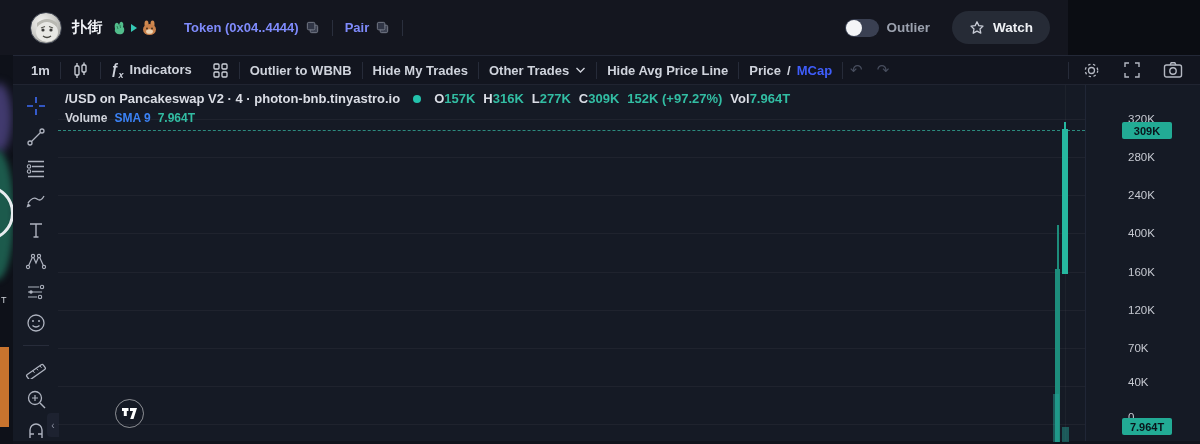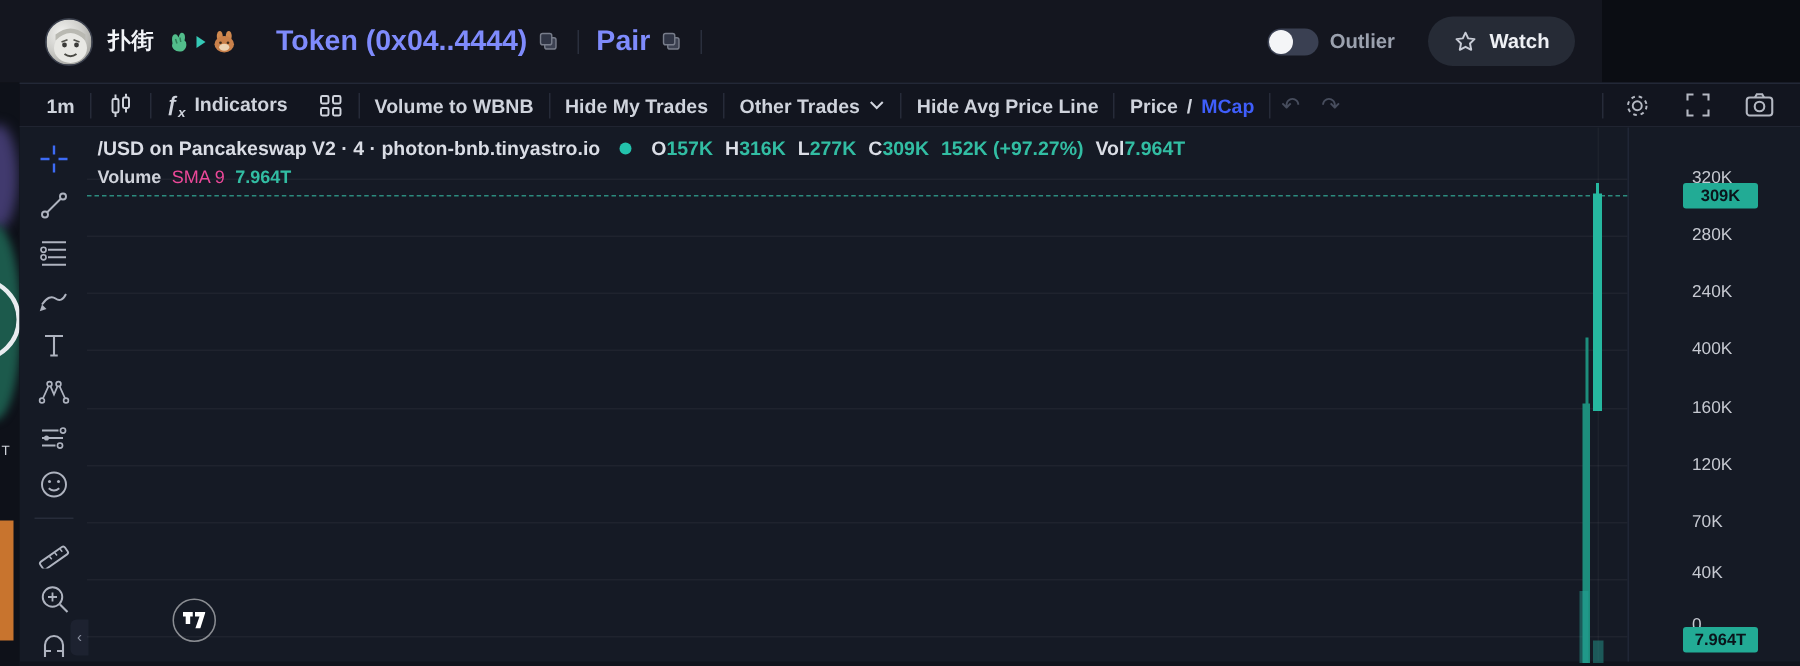--- a/index.html
+++ b/index.html
@@ -14,21 +14,21 @@
   .blob-orange{position:absolute;left:0;top:292px;width:9px;height:80px;background:#c8742e;}
   .strip-t{position:absolute;left:1px;top:240px;color:#cfd3da;font-size:9px;}
 
   
   .topbar{position:absolute;left:0;top:0;width:1068px;height:55px;background:#14161f;display:flex;align-items:center;padding:0 18px 0 30px;}
   .avatar{width:32px;height:32px;border-radius:50%;background:radial-gradient(circle at 35% 30%,#f2f2f0 0%,#cfcfcb 45%,#8d8d88 100%);position:relative;flex:0 0 auto;overflow:hidden;border:1px solid #3a3f4c;}
   .avatar svg{position:absolute;left:0;top:0;}
   .tname{font-size:15px;font-weight:bold;color:#f2f4f8;margin-left:10px;letter-spacing:.5px;}
   .emoji-row{display:flex;align-items:center;gap:4px;margin-left:8px;}
   .tri{width:0;height:0;border-left:6px solid #35c9b6;border-top:4px solid transparent;border-bottom:4px solid transparent;}
-  .tb-link{color:#7f8bfc;font-size:19px;font-weight:600;margin-left:26px;display:flex;align-items:center;gap:6px;cursor:pointer;}
+  .tb-link{color:#7f8bfc;font-size:13px;font-weight:600;margin-left:26px;display:flex;align-items:center;gap:6px;cursor:pointer;}
   .tb-link.pair{margin-left:14px;}
   .copy{width:15px;height:15px;opacity:.75;}
   .vsep{width:1px;height:16px;background:#2a2f3d;margin:0 12px;}
   .topbar-right{margin-left:auto;display:flex;align-items:center;gap:22px;}
   .toggle-wrap{display:flex;align-items:center;gap:7px;color:#9ba1ae;font-size:13.5px;font-weight:600;margin-left:42px;}
   .toggle{width:34px;height:18px;border-radius:9px;background:#3a4052;position:relative;cursor:pointer;}
   .knob{position:absolute;left:1px;top:1px;width:16px;height:16px;border-radius:50%;background:#f4f5f7;}
   .watch{display:flex;align-items:center;gap:8px;background:#262b36;border-radius:17px;height:33px;padding:0 17px;font-size:13.5px;font-weight:bold;color:#eef0f4;cursor:pointer;}
 
   
@@ -53,21 +53,21 @@
   .vgridline{position:absolute;top:0;bottom:0;width:1px;background:rgba(255,255,255,0.035);}
   .priceline{position:absolute;left:0;right:0;top:45px;height:0;border-top:1px dashed rgba(48,160,142,0.85);}
 
   .legend{position:absolute;left:7px;top:6px;z-index:3;}
   .l1{display:flex;align-items:center;gap:7px;font-size:13px;font-weight:600;color:#dadde5;}
   .ldot{width:8px;height:8px;border-radius:50%;background:#23c2ac;margin:0 6px;}
   .lv{color:#32bda3;}
   .ohlc{display:flex;gap:8px;}
   .ohlc b{color:#dadde5;font-weight:600;}
   .l2{display:flex;align-items:center;gap:7px;font-size:12px;margin-top:5px;color:#cfd2da;font-weight:600;}
-  .sma{color:#ec4899;font-weight:400;}
+  .sma{color:#3b82f6;font-weight:700;}
 
   .candle{position:absolute;background:#26b8a0;}
   .candle.dim{background:#1d8d7c;}
   .volbar{position:absolute;background:rgba(38,166,154,0.45);}
 
   .tvlogo{position:absolute;left:57px;top:314px;width:29px;height:29px;border-radius:50%;border:1.5px solid rgba(255,255,255,0.5);display:flex;align-items:center;justify-content:center;z-index:3;}
 
   .axis{position:absolute;right:0;top:0;width:115px;bottom:0;border-left:1px solid #202636;}
   .tick{position:absolute;left:42px;transform:translateY(-50%);font-size:11.5px;color:#c6c9d1;}
   .badge{position:absolute;left:36px;width:50px;height:17px;border-radius:2px;background:#22ab95;color:#0a141b;font-size:11px;font-weight:bold;display:flex;align-items:center;justify-content:center;}
@@ -166,21 +166,21 @@
     <div class="titem">
       <svg width="17" height="17" viewBox="0 0 17 17">
         <rect x="2" y="2" width="5" height="5" rx="1" fill="none" stroke="#cfd3dc" stroke-width="1.3"></rect>
         <rect x="10" y="2" width="5" height="5" rx="1" fill="none" stroke="#cfd3dc" stroke-width="1.3"></rect>
         <rect x="2" y="10" width="5" height="5" rx="1" fill="none" stroke="#cfd3dc" stroke-width="1.3"></rect>
         <rect x="10" y="10" width="5" height="5" rx="1" fill="none" stroke="#cfd3dc" stroke-width="1.3"></rect>
       </svg>
     </div>
     <div class="sep"></div>
     <div class="titem">
-        <span>Volume to WBNB</span>
+        <span>Outlier to WBNB</span>
       </div>
     <div class="sep"></div>
     <div class="titem">
         <span>Hide My Trades</span>
       </div>
     <div class="sep"></div>
     <div class="titem">
       <span>Other Trades</span>
       <svg width="11" height="8" viewBox="0 0 11 8">
         <path d="M1.5 2 L5.5 6 L9.5 2" fill="none" stroke="#cfd3dc" stroke-width="1.4"></path>

